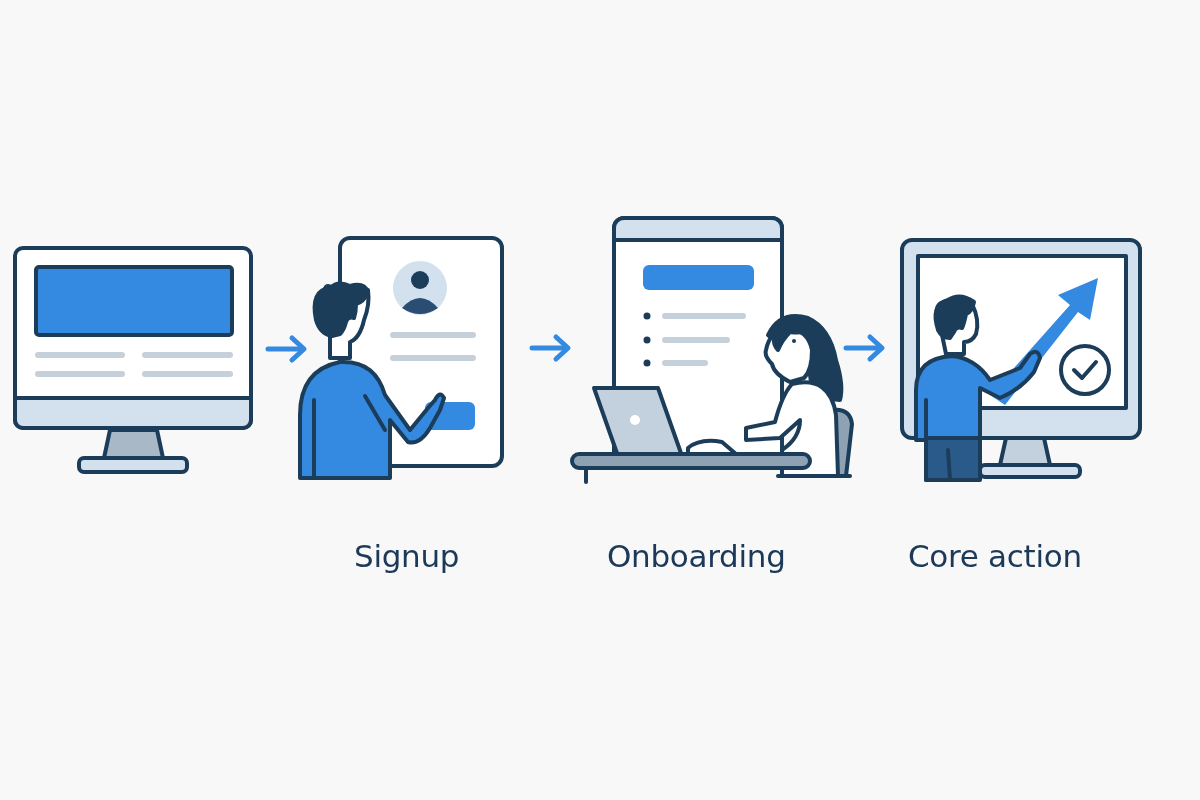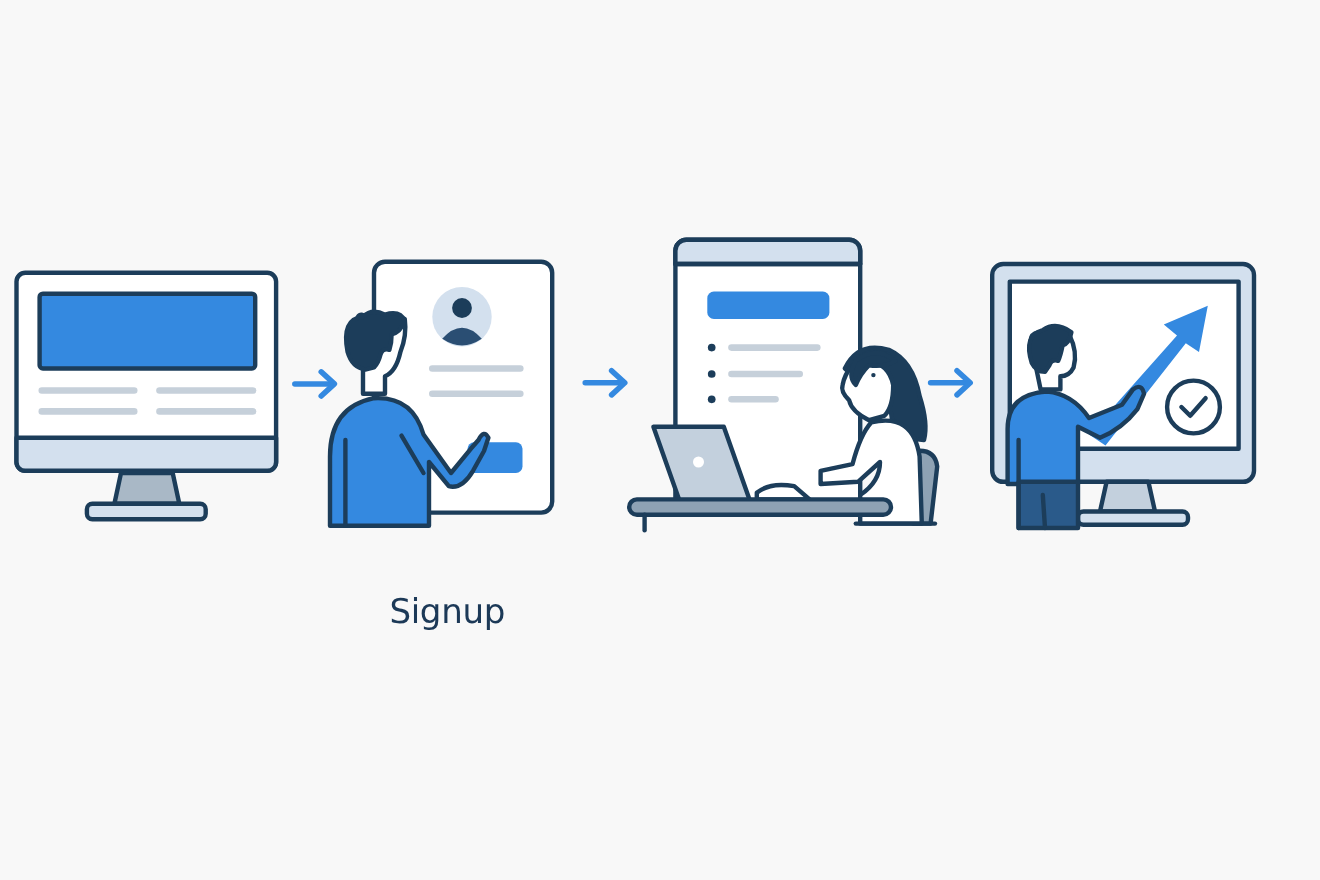--- a/index.html
+++ b/index.html
@@ -138,14 +138,16 @@
       <path d="M60 95 Q50 70 70 72 Q80 64 92 74 Q100 90 96 104 Q92 112 84 112 L84 124 L66 124 Z" fill="#ffffff"></path>
       <path d="M58 100 Q50 75 68 70 Q80 62 94 72 Q92 82 86 84 Q84 94 82 98 Q76 96 74 102 L70 108 Q62 108 58 100 Z" fill="#1c3d5a"></path>
       <path d="M36 210 L36 160 Q36 128 72 126 Q95 128 110 150 L140 138 L150 124 Q158 118 160 128 L154 142 Q140 160 120 168 L100 158 L100 210 Z" fill="#3489e0"></path>
       <path d="M46 208 H100 V250 H46 Z" fill="#2a5a8a"></path>
       <line x1="46" y1="170" x2="46" y2="250"></line>
       <line x1="68" y1="220" x2="70" y2="250"></line>
     </g>
   </svg>
 
   <div class="label" style="left:354px">Signup</div>
+  <div class="label" style="left:607px">Onboarding</div>
+  <div class="label" style="left:908px">Core action</div>
 
 </div>
 
 </body></html>

